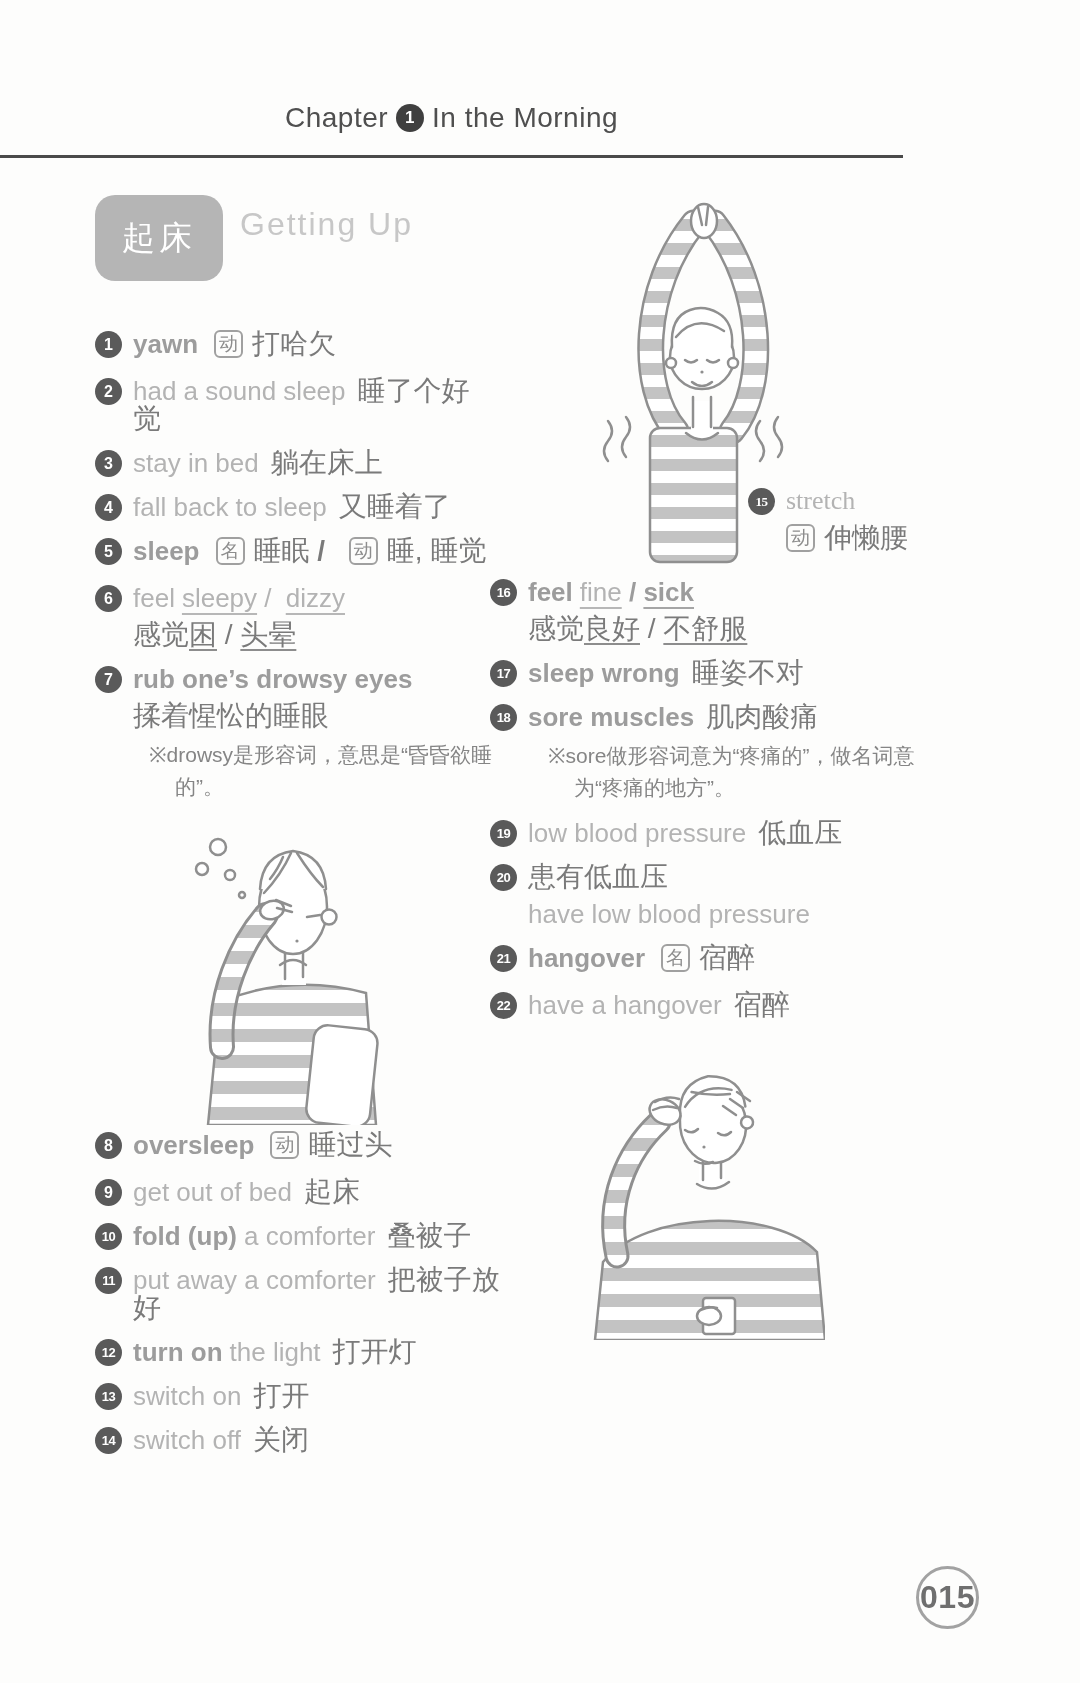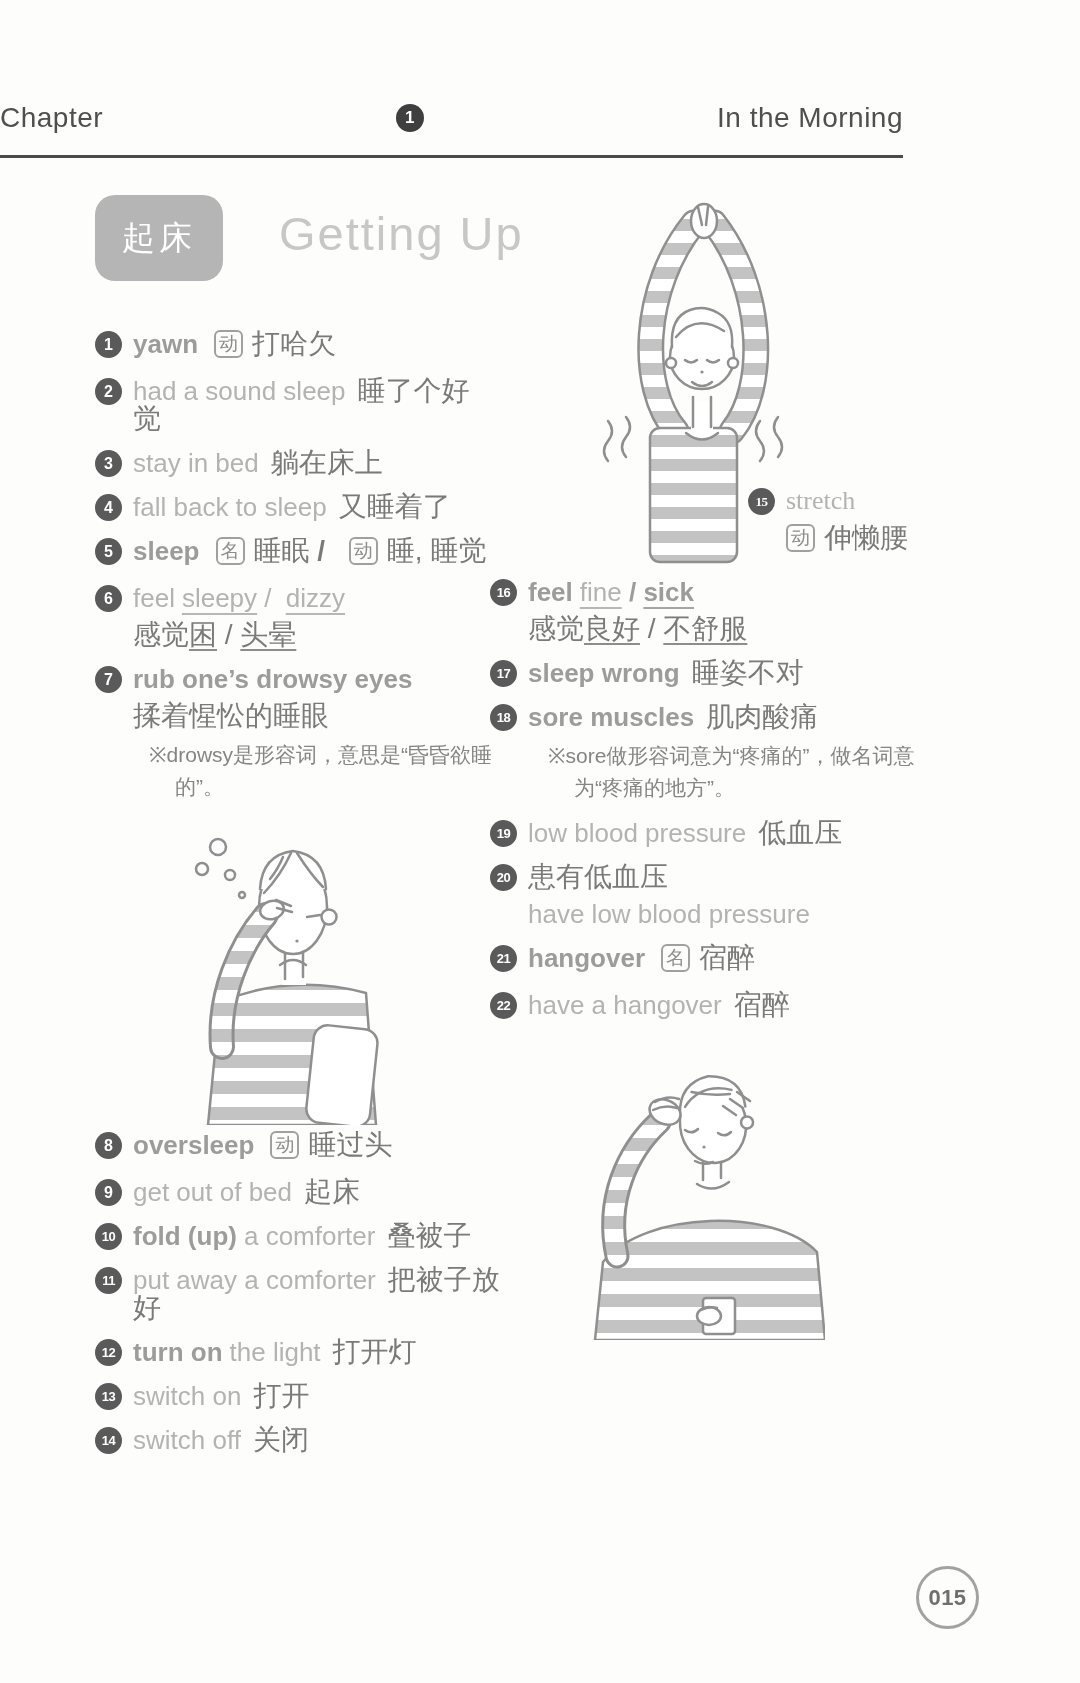--- a/index.html
+++ b/index.html
@@ -5,31 +5,31 @@
   :root{
     --ink:#4f4f4f; --en:#b3b3b3; --enb:#9c9c9c; --zh:#7a7a7a;
     --badge-bg:#b5b5b5; --title:#c7c7c7; --num-bg:#5a5a5a; --note:#858585;
   }
   *{margin:0;padding:0;box-sizing:border-box;}
   html,body{background:#ffffff;}
   body{font-family:"Liberation Sans", sans-serif;}
   .page{position:relative;width:1080px;height:1683px;background:#fdfdfc;overflow:hidden;}
 
   
-  .chapter{position:absolute;top:102px;left:0;width:903px;display:flex;justify-content:space-between;align-items:center;
+  .chapter{position:absolute;top:102px;left:0;width:903px;display:flex;justify-content:center;align-items:center;
            font-size:28px;color:var(--ink);font-weight:500;letter-spacing:.5px;}
   .chapter .cnum{display:inline-flex;align-items:center;justify-content:center;width:28px;height:28px;margin:0 8px;
            background:#3f3f3f;color:#fff;border-radius:50%;font-size:17px;font-weight:bold;}
   .chapter-rule{position:absolute;top:155px;left:0;width:903px;border-top:3px solid #4a4a4a;}
 
   
   .sec-badge{position:absolute;left:95px;top:195px;width:128px;height:86px;background:var(--badge-bg);
              border-radius:20px;display:flex;align-items:center;justify-content:center;
              color:#fff;font-size:33px;letter-spacing:4px;}
-  .sec-title{position:absolute;left:240px;top:206px;font-size:47px;color:var(--title);letter-spacing:2px;margin-left:39px;}
+  .sec-title{position:absolute;left:240px;top:206px;font-size:32px;color:var(--title);letter-spacing:2px;}
 
   
   .vgroup{position:absolute;}
   #g1{left:95px;top:330px;width:400px;}
   #g2{left:95px;top:1131px;width:430px;}
   #g3{left:490px;top:578px;width:440px;}
   #v15{left:748px;top:487px;width:220px;font-family:Liberation Serif, serif;}
   .vitem{display:flex;align-items:flex-start;margin-bottom:16px;}
   .num{flex:0 0 27px;width:27px;height:27px;margin-top:1px;background:var(--num-bg);color:#fff;border-radius:50%;
        display:inline-flex;align-items:center;justify-content:center;font-size:16px;font-weight:bold;}
@@ -56,21 +56,21 @@
   #g3 .vnote{margin-left:20px;max-width:392px;}
 
   
   .illu{position:absolute;}
   #illu-stretch{left:590px;top:195px;}
   #illu-rub{left:160px;top:795px;}
   #illu-hang{left:585px;top:1060px;}
 
   
   .pagenum{position:absolute;left:916px;top:1566px;width:63px;height:63px;border:3px solid #a2a2a2;border-radius:50%;
-           display:flex;align-items:center;justify-content:center;font-size:22px;font-weight:bold;color:#6f6f6f;letter-spacing:.5px;}
+           display:flex;align-items:center;justify-content:center;font-size:32px;font-weight:bold;color:#6f6f6f;letter-spacing:.5px;}
 </style>
 </head>
 <body>
 
 <div class="page">
 
   <div class="chapter">
     <span>Chapter</span>
     <span class="cnum">1</span>
     <span>In the Morning</span>

